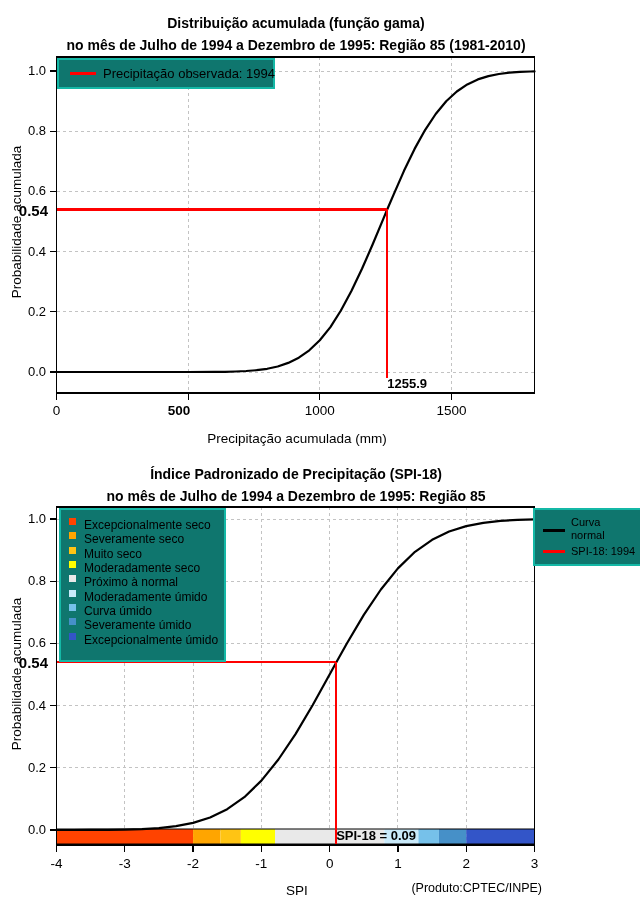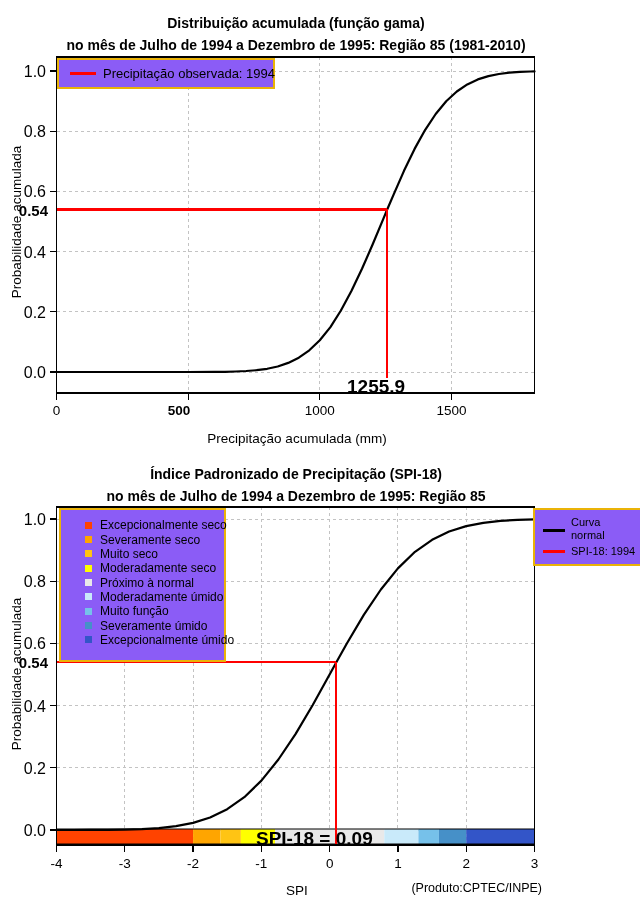--- a/index.html
+++ b/index.html
@@ -5,29 +5,29 @@
   html,body{margin:0;padding:0;background:#fff;}
   #app{position:relative;width:640px;height:900px;background:#ffffff;overflow:hidden;
        font-family:"Liberation Sans",sans-serif;color:#000;}
   .abs{position:absolute;}
   #chart-svg{position:absolute;left:0;top:0;z-index:1;}
   #labels{position:absolute;left:0;top:0;width:640px;height:900px;z-index:2;pointer-events:none;}
   .title{position:absolute;left:36px;width:520px;text-align:center;font-size:14px;font-weight:bold;white-space:nowrap;}
   .xlab{position:absolute;left:137px;width:320px;text-align:center;font-size:13.5px;}
   .ylab{position:absolute;left:-133px;width:300px;height:16px;text-align:center;font-size:13.5px;transform:rotate(-90deg);}
   .tx{position:absolute;width:60px;text-align:center;font-size:13.5px;white-space:nowrap;}
-  .ty{position:absolute;width:38px;text-align:right;font-size:16px;white-space:nowrap;}
+  .ty{position:absolute;width:38px;text-align:right;font-size:13px;white-space:nowrap;}
   .ann-y{position:absolute;left:4px;width:44px;text-align:right;font-size:15px;font-weight:bold;z-index:2;}
-  .ann-x{position:absolute;text-align:left;font-size:19px;font-weight:bold;z-index:2;}
-  .legend-box{position:absolute;background:#8b5cf6;border:2px solid #eab308;z-index:3;}
+  .ann-x{position:absolute;text-align:right;font-size:13px;font-weight:bold;z-index:2;}
+  .legend-box{position:absolute;background:#0f766e;border:2px solid #14b8a6;z-index:3;}
   #legend-top{left:57px;top:58px;width:214px;height:27px;}
   #legend-top .sample{position:absolute;left:11px;top:12px;width:26px;height:3px;background:#ff0000;}
   #legend-top .lbl{position:absolute;left:44px;top:0;height:27px;line-height:27px;font-size:13px;white-space:nowrap;}
   #legend-cats{left:59px;top:508px;width:163px;height:142px;padding-top:8px;box-sizing:content-box;}
-  .cat-row{height:14.35px;display:flex;align-items:center;padding-left:24px;}
+  .cat-row{height:14.35px;display:flex;padding-left:8px;}
   .cat-sw{width:7px;height:7px;margin-right:8px;flex:0 0 auto;}
   .cat-lb{font-size:12px;white-space:nowrap;}
   #legend-right{left:533px;top:508px;width:106px;height:54px;}
   #legend-right .ln{position:absolute;left:8px;width:22px;height:3px;}
   #legend-right .t{position:absolute;left:36px;font-size:11px;line-height:13px;}
   .grid{stroke:#c3c3c3;stroke-width:1;stroke-dasharray:3 3;shape-rendering:crispEdges;}
   .curve{fill:none;stroke-width:2.2;stroke-linejoin:round;stroke-linecap:round;}
   .redln{stroke:#ff0000;stroke-width:2.4;shape-rendering:crispEdges;}
   .frame{fill:none;stroke:#000;stroke-width:1.5;shape-rendering:crispEdges;}
   .tick{stroke:#000;stroke-width:1.3;shape-rendering:crispEdges;}
@@ -177,21 +177,21 @@
       <div class="cat-row">
         <span class="cat-sw" style="background: rgb(233, 233, 233);"></span>
         <span class="cat-lb">Próximo à normal</span>
       </div>
       <div class="cat-row">
         <span class="cat-sw" style="background: rgb(201, 234, 250);"></span>
         <span class="cat-lb">Moderadamente úmido</span>
       </div>
       <div class="cat-row">
         <span class="cat-sw" style="background: rgb(118, 193, 234);"></span>
-        <span class="cat-lb">Muito função</span>
+        <span class="cat-lb">Curva úmido</span>
       </div>
       <div class="cat-row">
         <span class="cat-sw" style="background: rgb(70, 144, 200);"></span>
         <span class="cat-lb">Severamente úmido</span>
       </div>
       <div class="cat-row">
         <span class="cat-sw" style="background: rgb(51, 85, 200);"></span>
         <span class="cat-lb">Excepcionalmente úmido</span>
       </div>
     </div>

